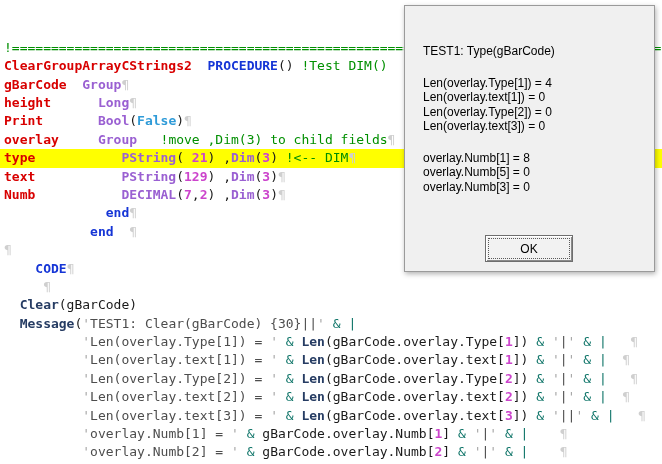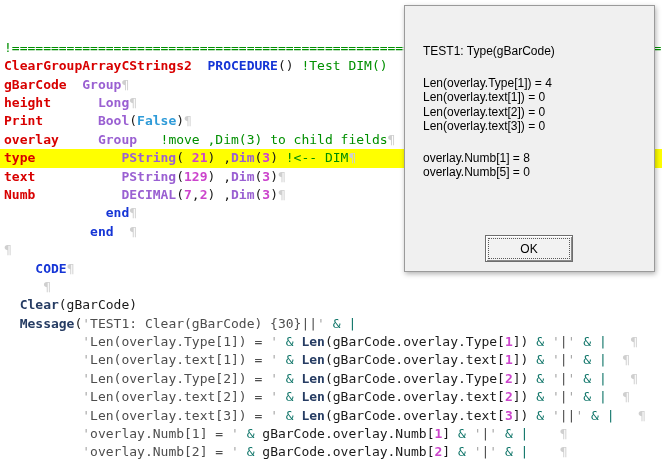--- a/index.html
+++ b/index.html
@@ -71,25 +71,26 @@
   <div id="editor" style="background: rgb(255, 255, 255);">
     <div id="code-lines"><div class="code-line"><span style="color: rgb(0, 143, 0);">!========================================================================================</span></div><div class="code-line"><span style="color: rgb(216, 0, 0); font-weight: bold;">ClearGroupArrayCStrings2</span><span style="color: rgb(26, 26, 26);">  </span><span style="color: rgb(21, 53, 214); font-weight: bold;">PROCEDURE</span><span style="color: rgb(26, 26, 26);">() </span><span style="color: rgb(0, 143, 0);">!Test DIM()</span></div><div class="code-line"><span style="color: rgb(216, 0, 0); font-weight: bold;">gBarCode</span><span style="color: rgb(26, 26, 26);">  </span><span style="color: rgb(154, 96, 210); font-weight: bold;">Group</span><span style="color: rgb(207, 207, 207);">¶</span></div><div class="code-line"><span style="color: rgb(216, 0, 0); font-weight: bold;">height</span><span style="color: rgb(26, 26, 26);">      </span><span style="color: rgb(154, 96, 210); font-weight: bold;">Long</span><span style="color: rgb(207, 207, 207);">¶</span></div><div class="code-line"><span style="color: rgb(216, 0, 0); font-weight: bold;">Print</span><span style="color: rgb(26, 26, 26);">       </span><span style="color: rgb(154, 96, 210); font-weight: bold;">Bool</span><span style="color: rgb(26, 26, 26);">(</span><span style="color: rgb(47, 155, 216); font-weight: bold;">False</span><span style="color: rgb(26, 26, 26);">)</span><span style="color: rgb(207, 207, 207);">¶</span></div><div class="code-line"><span style="color: rgb(216, 0, 0); font-weight: bold;">overlay</span><span style="color: rgb(26, 26, 26);">     </span><span style="color: rgb(154, 96, 210); font-weight: bold;">Group</span><span style="color: rgb(26, 26, 26);">   </span><span style="color: rgb(0, 143, 0);">!move ,Dim(3) to child fields</span><span style="color: rgb(207, 207, 207);">¶</span></div><div class="code-line" style="background: rgb(255, 255, 0);"><span style="color: rgb(216, 0, 0); font-weight: bold;">type</span><span style="color: rgb(26, 26, 26);">           </span><span style="color: rgb(154, 96, 210); font-weight: bold;">PString</span><span style="color: rgb(26, 26, 26);">( </span><span style="color: rgb(204, 68, 204); font-weight: bold;">21</span><span style="color: rgb(26, 26, 26);">) ,</span><span style="color: rgb(154, 96, 210); font-weight: bold;">Dim</span><span style="color: rgb(26, 26, 26);">(</span><span style="color: rgb(204, 68, 204); font-weight: bold;">3</span><span style="color: rgb(26, 26, 26);">) </span><span style="color: rgb(0, 143, 0);">!&lt;-- DIM</span><span style="color: rgb(207, 207, 207);">¶</span></div><div class="code-line"><span style="color: rgb(216, 0, 0); font-weight: bold;">text</span><span style="color: rgb(26, 26, 26);">           </span><span style="color: rgb(154, 96, 210); font-weight: bold;">PString</span><span style="color: rgb(26, 26, 26);">(</span><span style="color: rgb(204, 68, 204); font-weight: bold;">129</span><span style="color: rgb(26, 26, 26);">) ,</span><span style="color: rgb(154, 96, 210); font-weight: bold;">Dim</span><span style="color: rgb(26, 26, 26);">(</span><span style="color: rgb(204, 68, 204); font-weight: bold;">3</span><span style="color: rgb(26, 26, 26);">)</span><span style="color: rgb(207, 207, 207);">¶</span></div><div class="code-line"><span style="color: rgb(216, 0, 0); font-weight: bold;">Numb</span><span style="color: rgb(26, 26, 26);">           </span><span style="color: rgb(154, 96, 210); font-weight: bold;">DECIMAL</span><span style="color: rgb(26, 26, 26);">(</span><span style="color: rgb(204, 68, 204); font-weight: bold;">7</span><span style="color: rgb(26, 26, 26);">,</span><span style="color: rgb(204, 68, 204); font-weight: bold;">2</span><span style="color: rgb(26, 26, 26);">) ,</span><span style="color: rgb(154, 96, 210); font-weight: bold;">Dim</span><span style="color: rgb(26, 26, 26);">(</span><span style="color: rgb(204, 68, 204); font-weight: bold;">3</span><span style="color: rgb(26, 26, 26);">)</span><span style="color: rgb(207, 207, 207);">¶</span></div><div class="code-line"><span style="color: rgb(26, 26, 26);">             </span><span style="color: rgb(21, 53, 214); font-weight: bold;">end</span><span style="color: rgb(207, 207, 207);">¶</span></div><div class="code-line"><span style="color: rgb(26, 26, 26);">           </span><span style="color: rgb(21, 53, 214); font-weight: bold;">end</span><span style="color: rgb(26, 26, 26);">  </span><span style="color: rgb(207, 207, 207);">¶</span></div><div class="code-line"><span style="color: rgb(207, 207, 207);">¶</span></div><div class="code-line"><span style="color: rgb(26, 26, 26);">    </span><span style="color: rgb(21, 53, 214); font-weight: bold;">CODE</span><span style="color: rgb(207, 207, 207);">¶</span></div><div class="code-line"><span style="color: rgb(26, 26, 26);">     </span><span style="color: rgb(207, 207, 207);">¶</span></div><div class="code-line"><span style="color: rgb(26, 26, 26);">  </span><span style="color: rgb(38, 60, 99); font-weight: bold;">Clear</span><span style="color: rgb(26, 26, 26);">(gBarCode)</span></div><div class="code-line"><span style="color: rgb(26, 26, 26);">  </span><span style="color: rgb(38, 60, 99); font-weight: bold;">Message</span><span style="color: rgb(26, 26, 26);">(</span><span style="color: rgb(166, 166, 166);">'</span><span style="color: rgb(77, 77, 77);">TEST1: Clear(gBarCode) {30}||</span><span style="color: rgb(166, 166, 166);">'</span><span style="color: rgb(26, 26, 26);"> </span><span style="color: rgb(14, 116, 104);">&amp;</span><span style="color: rgb(26, 26, 26);"> </span><span style="color: rgb(14, 116, 104);">|</span></div><div class="code-line"><span style="color: rgb(26, 26, 26);">          </span><span style="color: rgb(166, 166, 166);">'</span><span style="color: rgb(77, 77, 77);">Len(overlay.Type[1]) = </span><span style="color: rgb(166, 166, 166);">'</span><span style="color: rgb(26, 26, 26);"> </span><span style="color: rgb(14, 116, 104);">&amp;</span><span style="color: rgb(26, 26, 26);"> </span><span style="color: rgb(38, 60, 99); font-weight: bold;">Len</span><span style="color: rgb(26, 26, 26);">(gBarCode.overlay.Type[</span><span style="color: rgb(204, 68, 204); font-weight: bold;">1</span><span style="color: rgb(26, 26, 26);">]) </span><span style="color: rgb(14, 116, 104);">&amp;</span><span style="color: rgb(26, 26, 26);"> </span><span style="color: rgb(166, 166, 166);">'</span><span style="color: rgb(77, 77, 77);">|</span><span style="color: rgb(166, 166, 166);">'</span><span style="color: rgb(26, 26, 26);"> </span><span style="color: rgb(14, 116, 104);">&amp;</span><span style="color: rgb(26, 26, 26);"> </span><span style="color: rgb(14, 116, 104);">|</span><span style="color: rgb(26, 26, 26);">   </span><span style="color: rgb(207, 207, 207);">¶</span></div><div class="code-line"><span style="color: rgb(26, 26, 26);">          </span><span style="color: rgb(166, 166, 166);">'</span><span style="color: rgb(77, 77, 77);">Len(overlay.text[1]) = </span><span style="color: rgb(166, 166, 166);">'</span><span style="color: rgb(26, 26, 26);"> </span><span style="color: rgb(14, 116, 104);">&amp;</span><span style="color: rgb(26, 26, 26);"> </span><span style="color: rgb(38, 60, 99); font-weight: bold;">Len</span><span style="color: rgb(26, 26, 26);">(gBarCode.overlay.text[</span><span style="color: rgb(204, 68, 204); font-weight: bold;">1</span><span style="color: rgb(26, 26, 26);">]) </span><span style="color: rgb(14, 116, 104);">&amp;</span><span style="color: rgb(26, 26, 26);"> </span><span style="color: rgb(166, 166, 166);">'</span><span style="color: rgb(77, 77, 77);">|</span><span style="color: rgb(166, 166, 166);">'</span><span style="color: rgb(26, 26, 26);"> </span><span style="color: rgb(14, 116, 104);">&amp;</span><span style="color: rgb(26, 26, 26);"> </span><span style="color: rgb(14, 116, 104);">|</span><span style="color: rgb(26, 26, 26);">  </span><span style="color: rgb(207, 207, 207);">¶</span></div><div class="code-line"><span style="color: rgb(26, 26, 26);">          </span><span style="color: rgb(166, 166, 166);">'</span><span style="color: rgb(77, 77, 77);">Len(overlay.Type[2]) = </span><span style="color: rgb(166, 166, 166);">'</span><span style="color: rgb(26, 26, 26);"> </span><span style="color: rgb(14, 116, 104);">&amp;</span><span style="color: rgb(26, 26, 26);"> </span><span style="color: rgb(38, 60, 99); font-weight: bold;">Len</span><span style="color: rgb(26, 26, 26);">(gBarCode.overlay.Type[</span><span style="color: rgb(204, 68, 204); font-weight: bold;">2</span><span style="color: rgb(26, 26, 26);">]) </span><span style="color: rgb(14, 116, 104);">&amp;</span><span style="color: rgb(26, 26, 26);"> </span><span style="color: rgb(166, 166, 166);">'</span><span style="color: rgb(77, 77, 77);">|</span><span style="color: rgb(166, 166, 166);">'</span><span style="color: rgb(26, 26, 26);"> </span><span style="color: rgb(14, 116, 104);">&amp;</span><span style="color: rgb(26, 26, 26);"> </span><span style="color: rgb(14, 116, 104);">|</span><span style="color: rgb(26, 26, 26);">   </span><span style="color: rgb(207, 207, 207);">¶</span></div><div class="code-line"><span style="color: rgb(26, 26, 26);">          </span><span style="color: rgb(166, 166, 166);">'</span><span style="color: rgb(77, 77, 77);">Len(overlay.text[2]) = </span><span style="color: rgb(166, 166, 166);">'</span><span style="color: rgb(26, 26, 26);"> </span><span style="color: rgb(14, 116, 104);">&amp;</span><span style="color: rgb(26, 26, 26);"> </span><span style="color: rgb(38, 60, 99); font-weight: bold;">Len</span><span style="color: rgb(26, 26, 26);">(gBarCode.overlay.text[</span><span style="color: rgb(204, 68, 204); font-weight: bold;">2</span><span style="color: rgb(26, 26, 26);">]) </span><span style="color: rgb(14, 116, 104);">&amp;</span><span style="color: rgb(26, 26, 26);"> </span><span style="color: rgb(166, 166, 166);">'</span><span style="color: rgb(77, 77, 77);">|</span><span style="color: rgb(166, 166, 166);">'</span><span style="color: rgb(26, 26, 26);"> </span><span style="color: rgb(14, 116, 104);">&amp;</span><span style="color: rgb(26, 26, 26);"> </span><span style="color: rgb(14, 116, 104);">|</span><span style="color: rgb(26, 26, 26);">  </span><span style="color: rgb(207, 207, 207);">¶</span></div><div class="code-line"><span style="color: rgb(26, 26, 26);">          </span><span style="color: rgb(166, 166, 166);">'</span><span style="color: rgb(77, 77, 77);">Len(overlay.text[3]) = </span><span style="color: rgb(166, 166, 166);">'</span><span style="color: rgb(26, 26, 26);"> </span><span style="color: rgb(14, 116, 104);">&amp;</span><span style="color: rgb(26, 26, 26);"> </span><span style="color: rgb(38, 60, 99); font-weight: bold;">Len</span><span style="color: rgb(26, 26, 26);">(gBarCode.overlay.text[</span><span style="color: rgb(204, 68, 204); font-weight: bold;">3</span><span style="color: rgb(26, 26, 26);">]) </span><span style="color: rgb(14, 116, 104);">&amp;</span><span style="color: rgb(26, 26, 26);"> </span><span style="color: rgb(166, 166, 166);">'</span><span style="color: rgb(77, 77, 77);">||</span><span style="color: rgb(166, 166, 166);">'</span><span style="color: rgb(26, 26, 26);"> </span><span style="color: rgb(14, 116, 104);">&amp;</span><span style="color: rgb(26, 26, 26);"> </span><span style="color: rgb(14, 116, 104);">|</span><span style="color: rgb(26, 26, 26);">   </span><span style="color: rgb(207, 207, 207);">¶</span></div><div class="code-line"><span style="color: rgb(26, 26, 26);">          </span><span style="color: rgb(166, 166, 166);">'</span><span style="color: rgb(77, 77, 77);">overlay.Numb[1] = </span><span style="color: rgb(166, 166, 166);">'</span><span style="color: rgb(26, 26, 26);"> </span><span style="color: rgb(14, 116, 104);">&amp;</span><span style="color: rgb(26, 26, 26);"> gBarCode.overlay.Numb[</span><span style="color: rgb(204, 68, 204); font-weight: bold;">1</span><span style="color: rgb(26, 26, 26);">] </span><span style="color: rgb(14, 116, 104);">&amp;</span><span style="color: rgb(26, 26, 26);"> </span><span style="color: rgb(166, 166, 166);">'</span><span style="color: rgb(77, 77, 77);">|</span><span style="color: rgb(166, 166, 166);">'</span><span style="color: rgb(26, 26, 26);"> </span><span style="color: rgb(14, 116, 104);">&amp;</span><span style="color: rgb(26, 26, 26);"> </span><span style="color: rgb(14, 116, 104);">|</span><span style="color: rgb(26, 26, 26);">    </span><span style="color: rgb(207, 207, 207);">¶</span></div><div class="code-line"><span style="color: rgb(26, 26, 26);">          </span><span style="color: rgb(166, 166, 166);">'</span><span style="color: rgb(77, 77, 77);">overlay.Numb[2] = </span><span style="color: rgb(166, 166, 166);">'</span><span style="color: rgb(26, 26, 26);"> </span><span style="color: rgb(14, 116, 104);">&amp;</span><span style="color: rgb(26, 26, 26);"> gBarCode.overlay.Numb[</span><span style="color: rgb(204, 68, 204); font-weight: bold;">2</span><span style="color: rgb(26, 26, 26);">] </span><span style="color: rgb(14, 116, 104);">&amp;</span><span style="color: rgb(26, 26, 26);"> </span><span style="color: rgb(166, 166, 166);">'</span><span style="color: rgb(77, 77, 77);">|</span><span style="color: rgb(166, 166, 166);">'</span><span style="color: rgb(26, 26, 26);"> </span><span style="color: rgb(14, 116, 104);">&amp;</span><span style="color: rgb(26, 26, 26);"> </span><span style="color: rgb(14, 116, 104);">|</span><span style="color: rgb(26, 26, 26);">    </span><span style="color: rgb(207, 207, 207);">¶</span></div><div class="code-line"><span style="color: rgb(26, 26, 26);">          </span><span style="color: rgb(166, 166, 166);">'</span><span style="color: rgb(77, 77, 77);">overlay.Numb[3] = </span><span style="color: rgb(166, 166, 166);">'</span><span style="color: rgb(26, 26, 26);"> </span><span style="color: rgb(14, 116, 104);">&amp;</span><span style="color: rgb(26, 26, 26);"> gBarCode.overlay.Numb[</span><span style="color: rgb(204, 68, 204); font-weight: bold;">3</span><span style="color: rgb(26, 26, 26);">] </span><span style="color: rgb(14, 116, 104);">&amp;</span><span style="color: rgb(26, 26, 26);"> </span><span style="color: rgb(166, 166, 166);">'</span><span style="color: rgb(77, 77, 77);">|</span><span style="color: rgb(166, 166, 166);">'</span><span style="color: rgb(26, 26, 26);"> </span><span style="color: rgb(14, 116, 104);">&amp;</span><span style="color: rgb(26, 26, 26);"> </span><span style="color: rgb(14, 116, 104);">|</span><span style="color: rgb(26, 26, 26);">    </span><span style="color: rgb(207, 207, 207);">¶</span></div></div>
   </div>
 
   <div id="dialog" style="background: rgb(240, 240, 240);">
     <div id="dialog-body">
         <div class="dlg-line">TEST1: Type(gBarCode)</div>
         <div class="dlg-line dlg-blank"></div>
         <div class="dlg-line">Len(overlay.Type[1]) = 4</div>
         <div class="dlg-line">Len(overlay.text[1]) = 0</div>
-        <div class="dlg-line">Len(overlay.text[2]) = 0</div>
+        <div class="dlg-line">Len(overlay.Type[2]) = 0</div>
         <div class="dlg-line">Len(overlay.text[3]) = 0</div>
         <div class="dlg-line dlg-blank"></div>
         <div class="dlg-line">overlay.Numb[1] = 8</div>
         <div class="dlg-line">overlay.Numb[5] = 0</div>
+        <div class="dlg-line">overlay.Numb[3] = 0</div>
       </div>
     <div id="ok-button">
       <div id="ok-focus">
         <span>OK</span>
       </div>
     </div>
   </div>
 
 </div>
 

